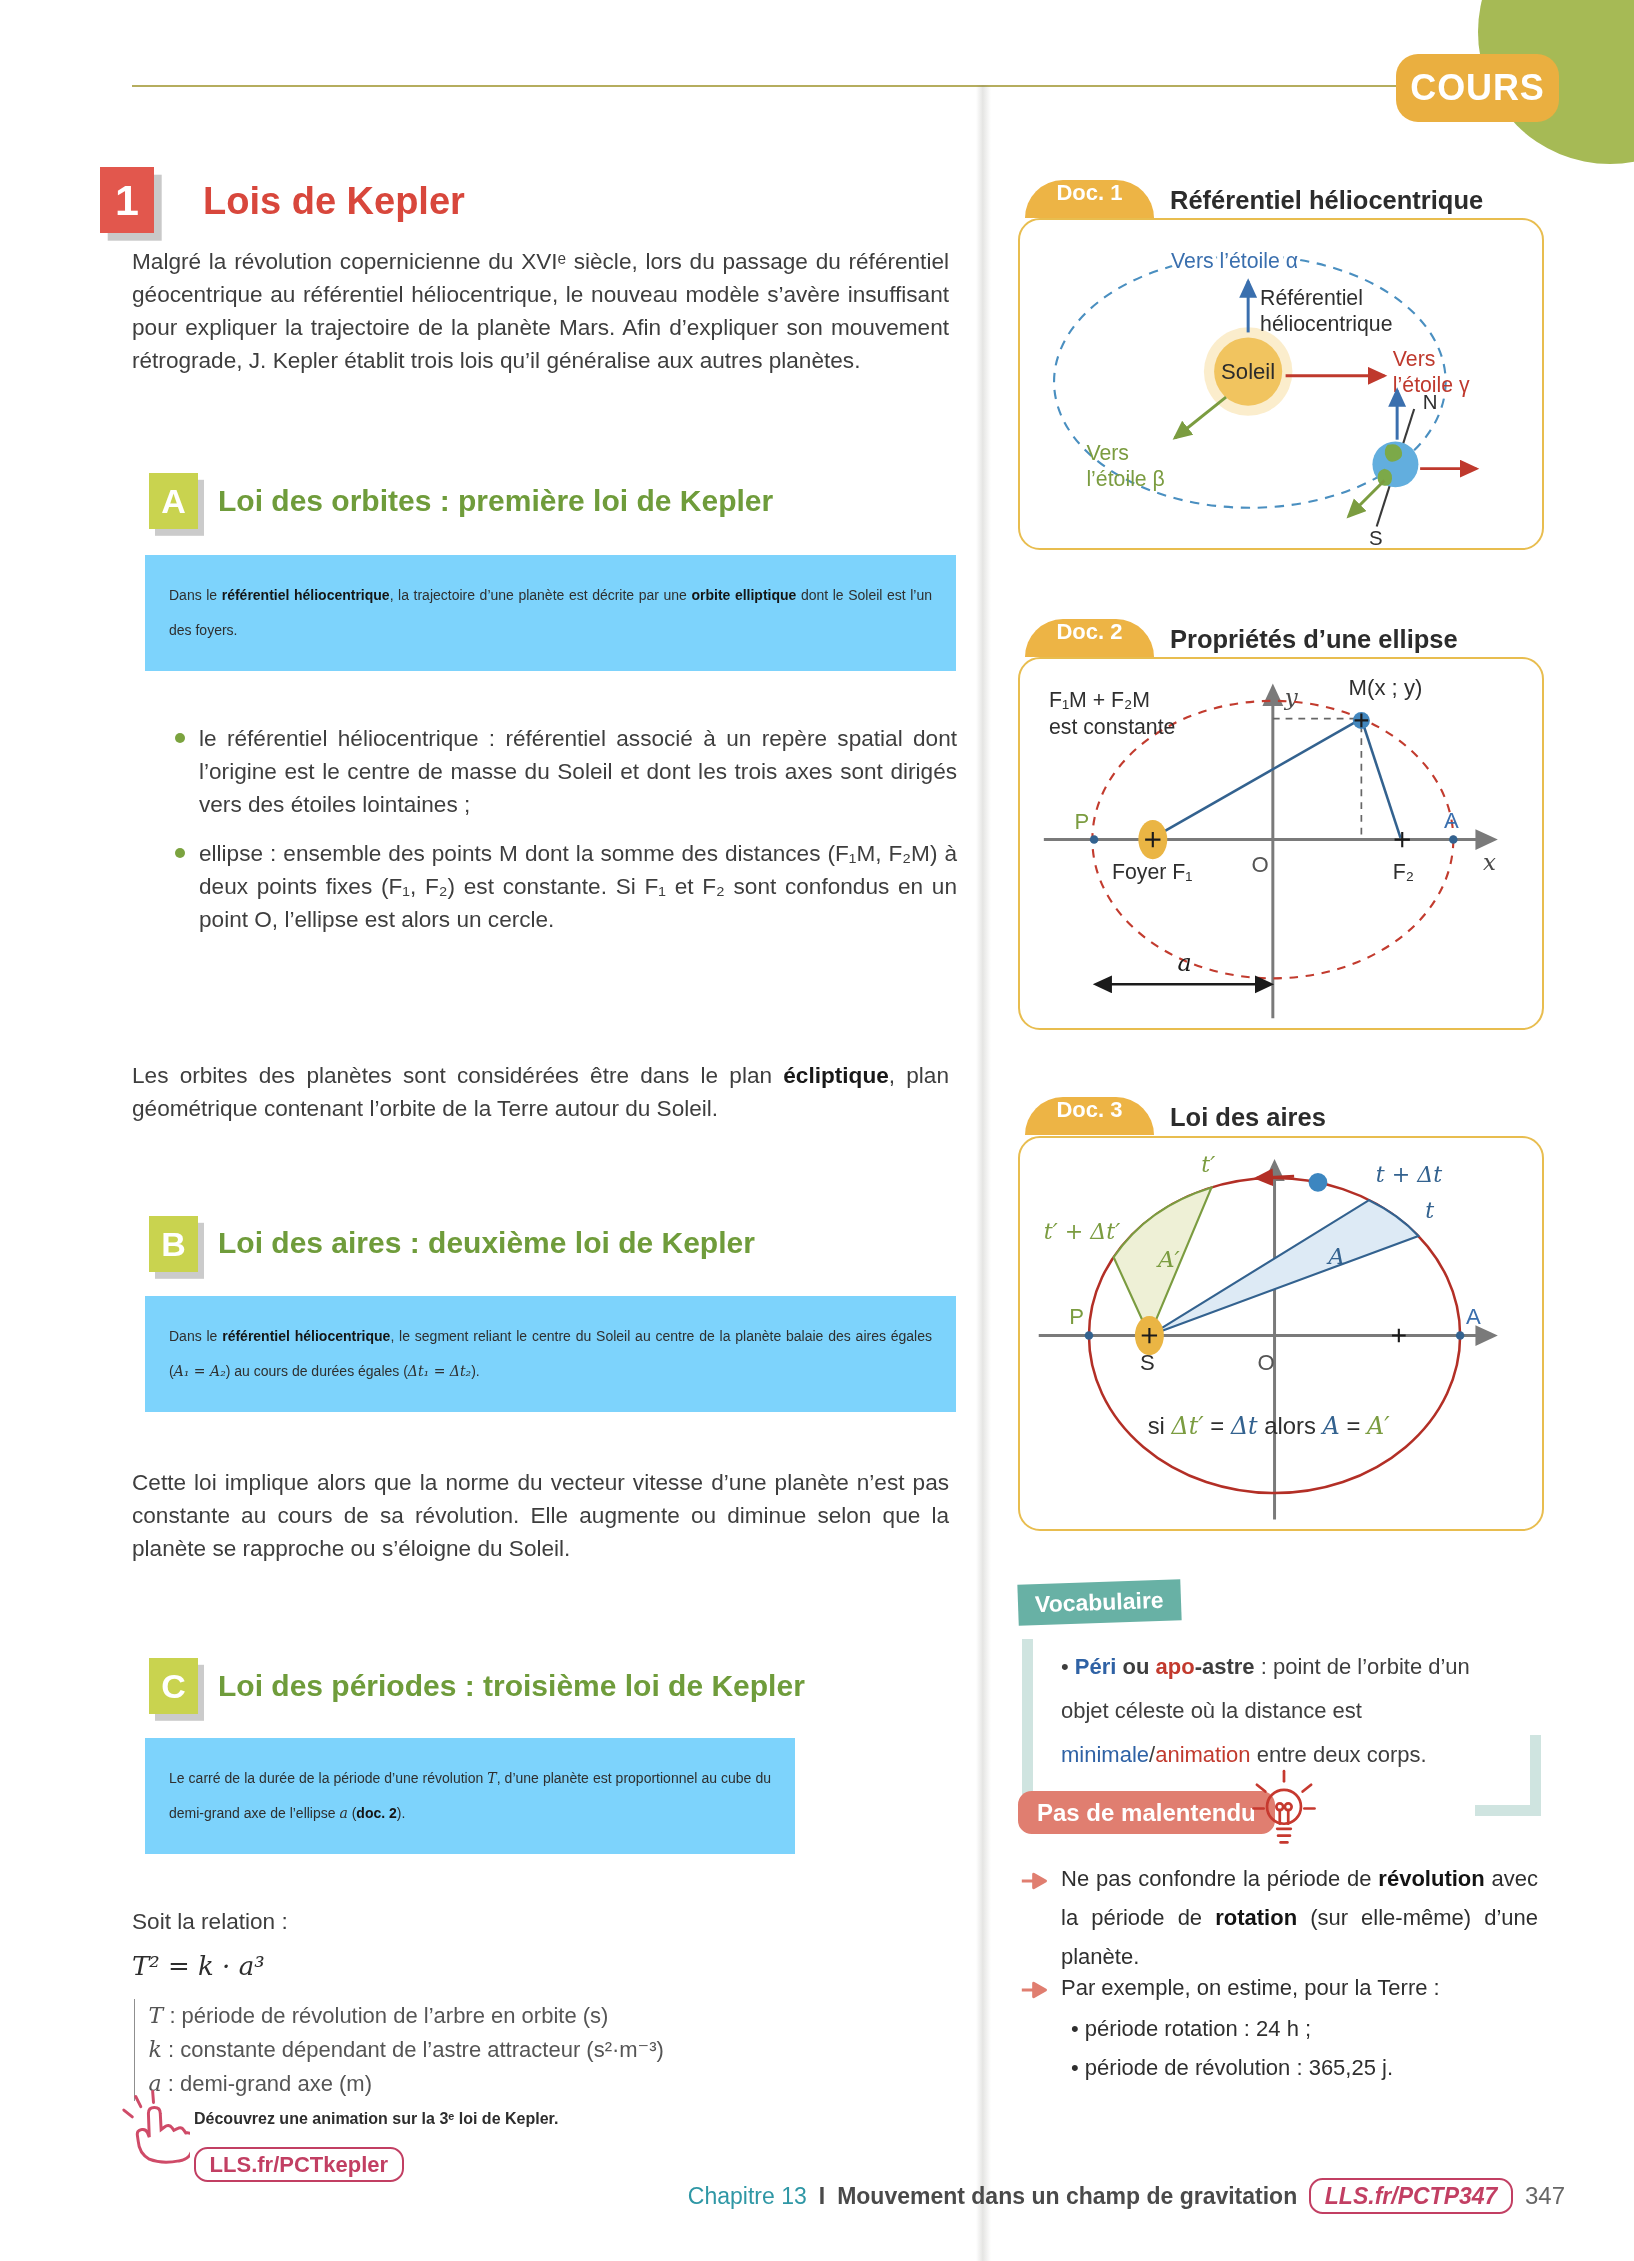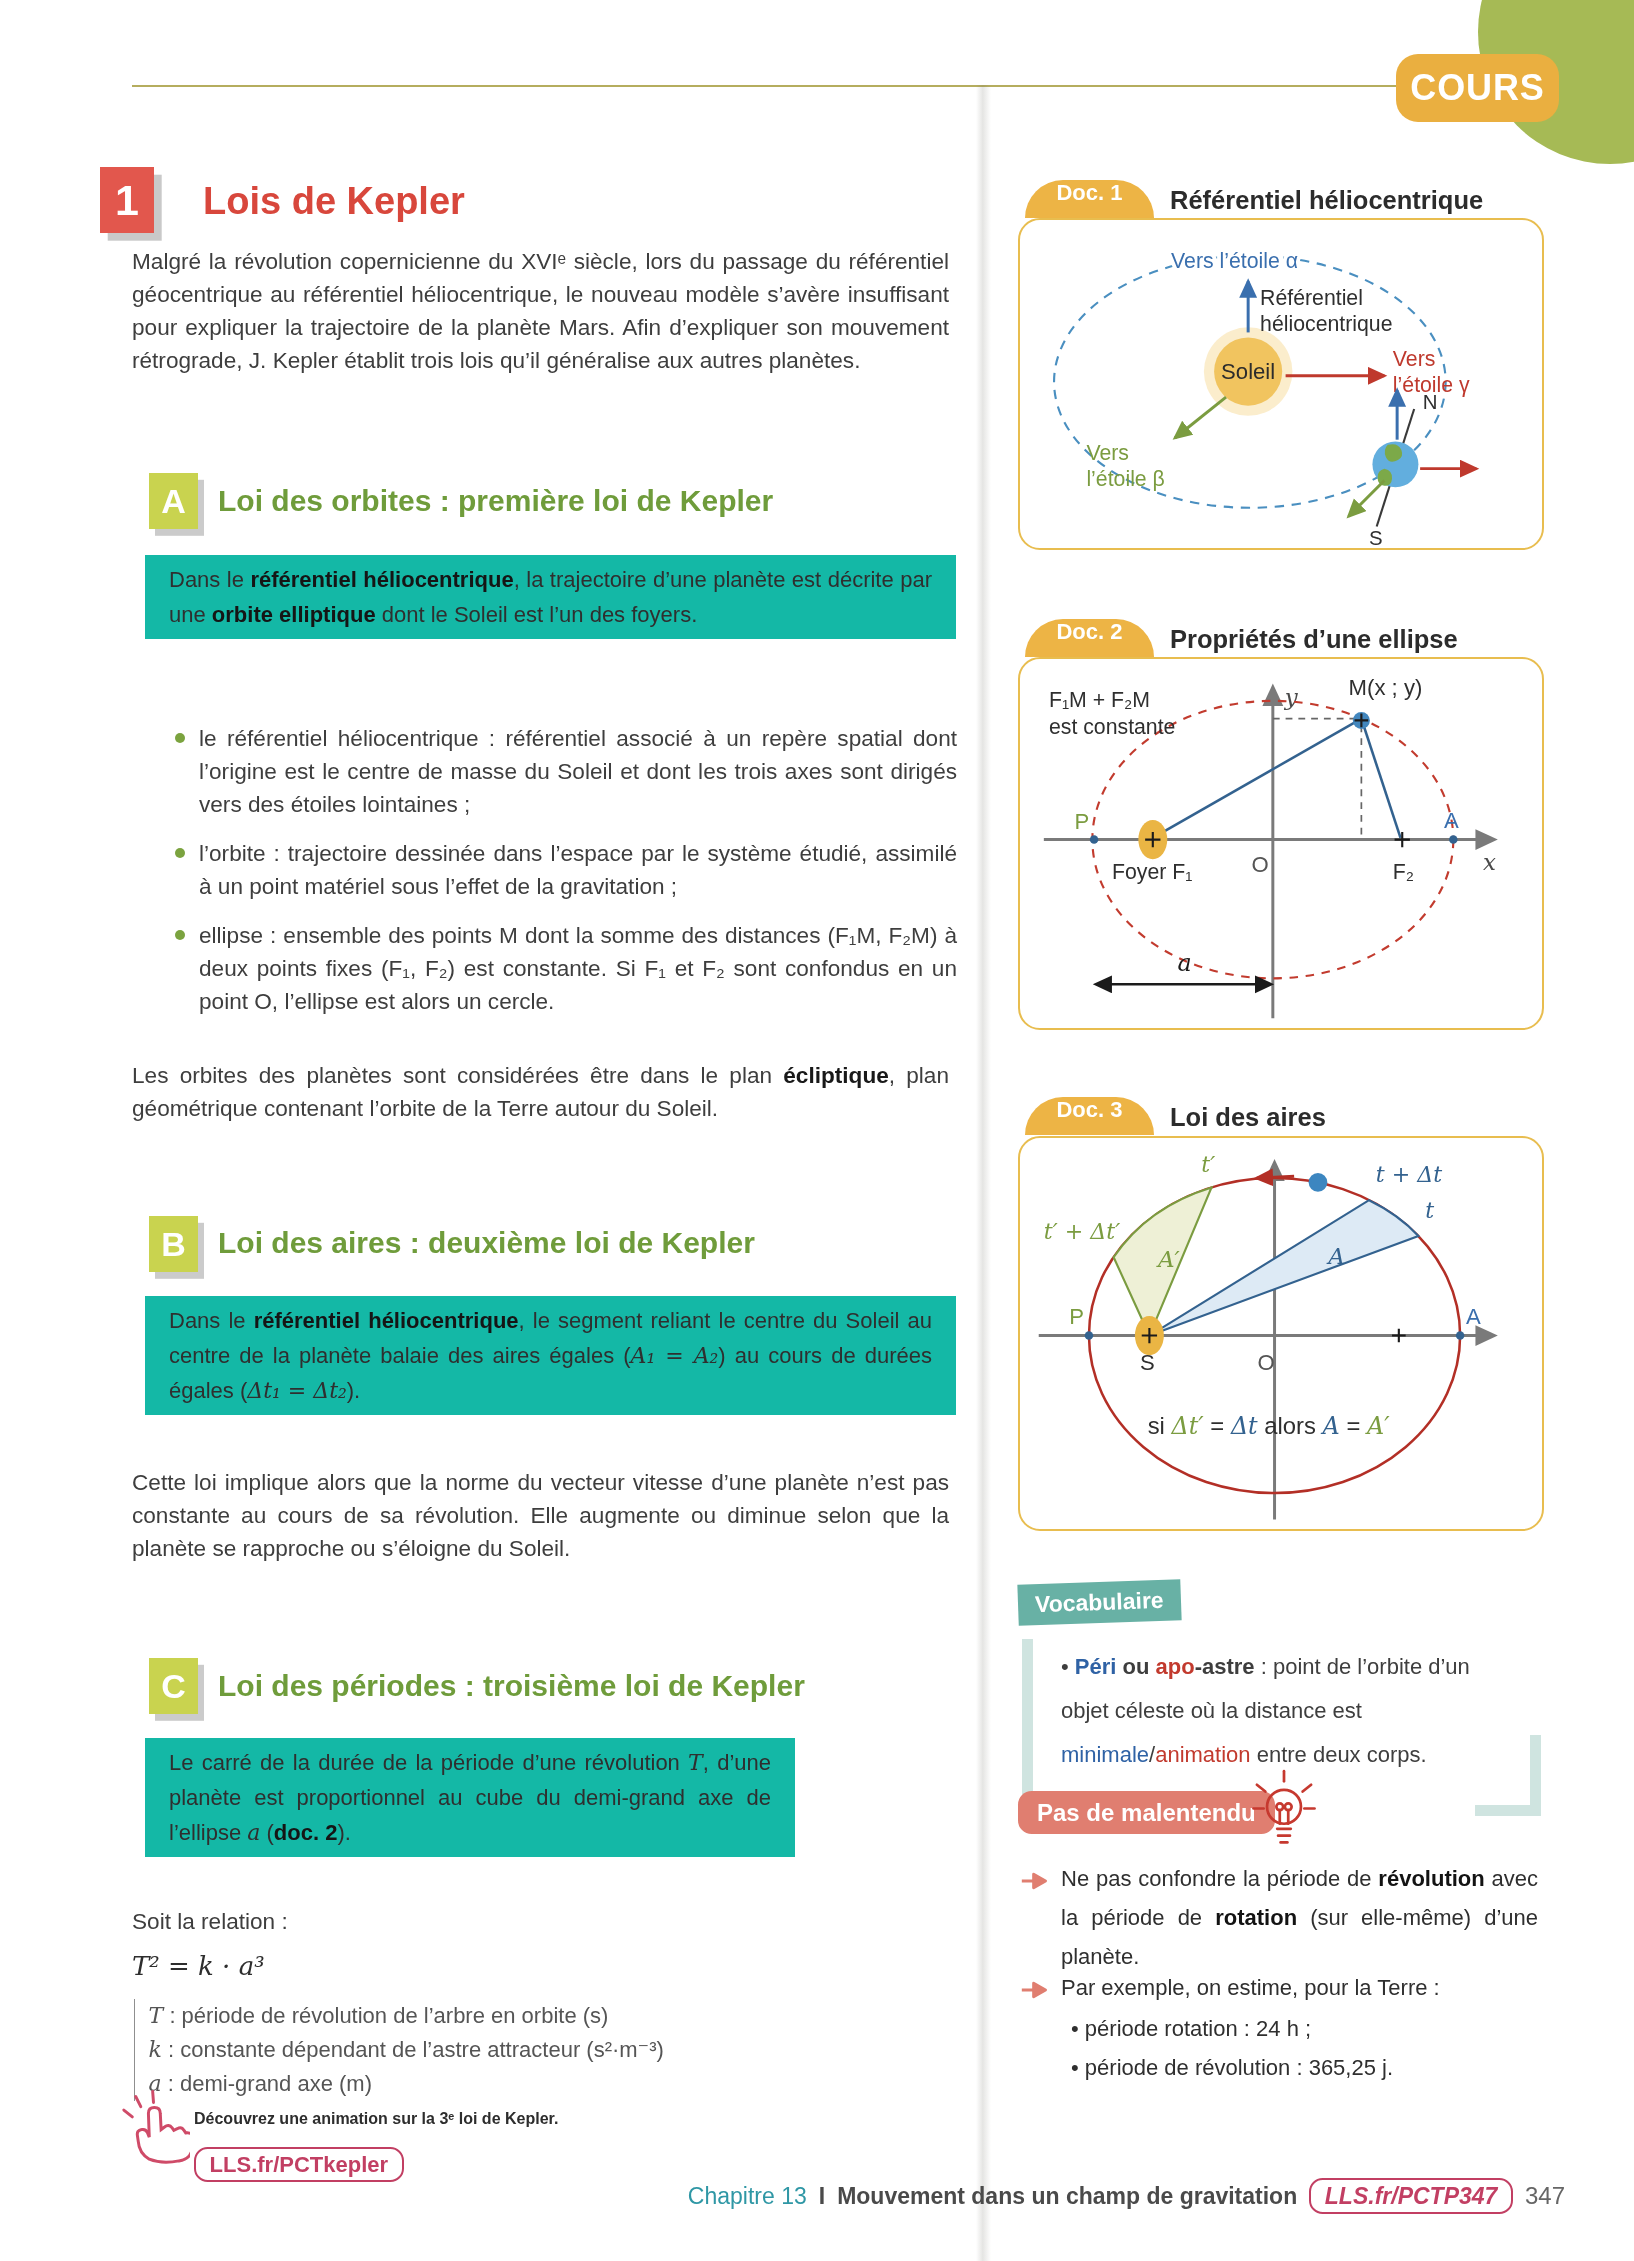--- a/index.html
+++ b/index.html
@@ -9,21 +9,21 @@
   
   .toprule{height:1.7px;background:#b5ad5e;}
   .numbadge{width:54px;height:66px;background:#e2574d;color:#fff;font-weight:bold;font-size:43px;
     display:flex;align-items:center;justify-content:center;box-shadow:7.7px 7.7px 0 #c9c9c9;}
   .h1title{font-size:38px;font-weight:bold;color:#d8473c;}
   .letterbadge{width:49px;height:56px;background:#c9d34f;color:#fff;font-weight:bold;font-size:34px;
     display:flex;align-items:center;justify-content:center;box-shadow:6px 6.8px 0 #cbcbcb;}
   .sectitle{font-size:30px;font-weight:bold;color:#6f9c3b;}
   .body{font-size:22.6px;line-height:33px;color:#3e3e3e;text-align:justify;}
   .body b{color:#191919;}
-  .cream{background:#14b8a6;padding:7px 24px;font-size:22px;line-height:35px;color:#2f2f2f;text-align:justify;}
+  .cream{background:#7dd3fc;padding:23px 24px;font-size:14px;line-height:35px;color:#2f2f2f;text-align:justify;}
   .cream b{color:#151515;}
   .mi{font-family:"DejaVu Serif",serif;font-style:italic;}
   .bullets .bullet{position:relative;padding-left:24px;margin-bottom:16px;}
   .dot{position:absolute;left:0;top:11px;width:10.2px;height:10.2px;border-radius:50%;background:#7ba33f;}
   .lead{font-size:22.6px;color:#3e3e3e;}
   .formula{font-size:26px;color:#2e2e2e;}
   .defs{border-left:1.7px solid #8f8f8f;padding-left:13.6px;font-size:22px;line-height:34px;color:#555;}
   .animtext{font-size:16px;font-weight:bold;color:#2d2d2d;}
   .pill{display:inline-block;border:2.6px solid #c23f63;border-radius:13.6px;color:#c23f63;
     font-weight:bold;font-size:22px;padding:2.6px 13.6px;background:#fff;}
@@ -76,21 +76,20 @@
     </div>
   <div class="abs sectitle" style="left:218px;top:484px;">Loi des orbites : première loi de Kepler</div>
 
   <div class="abs cream" style="left:145px;top:555px;width:811px;box-sizing:border-box;">
     <span>Dans le </span><b>référentiel héliocentrique</b><span>, la trajectoire d’une planète est décrite par une </span><b>orbite elliptique</b><span> dont le Soleil est l’un des foyers.</span>
   </div>
 
 
   <div class="abs bullets" style="left:175px;top:722px;width:782px;">
     <div class="bullet body"><span class="dot"></span><span>le référentiel héliocentrique : référentiel associé à un repère spatial dont l’origine est le centre de masse du Soleil et dont les trois axes sont dirigés vers des étoiles lointaines ;</span></div>
-    <div class="bullet body"><span class="dot"></span><span>l’orbite : trajectoire dessinée dans l’espace par le système étudié, assimilé à un point matériel sous l’effet de la gravitation ;</span></div>
     <div class="bullet body"><span class="dot"></span><span>ellipse : ensemble des points M dont la somme des distances (F₁M, F₂M) à deux points fixes (F₁, F₂) est constante. Si F₁ et F₂ sont confondus en un point O, l’ellipse est alors un cercle.</span></div>
   </div>
 
   <p class="abs body" style="left:132px;top:1059px;width:817px;margin:0;"><span>Les orbites des planètes sont considérées être dans le plan </span><b>écliptique</b><span>, plan géométrique contenant l’orbite de la Terre autour du Soleil.</span></p>
 
   <div class="abs letterbadge" style="left:149px;top:1216px;">
       <span>B</span>
     </div>
   <div class="abs sectitle" style="left:218px;top:1226px;">Loi des aires : deuxième loi de Kepler</div>
 

